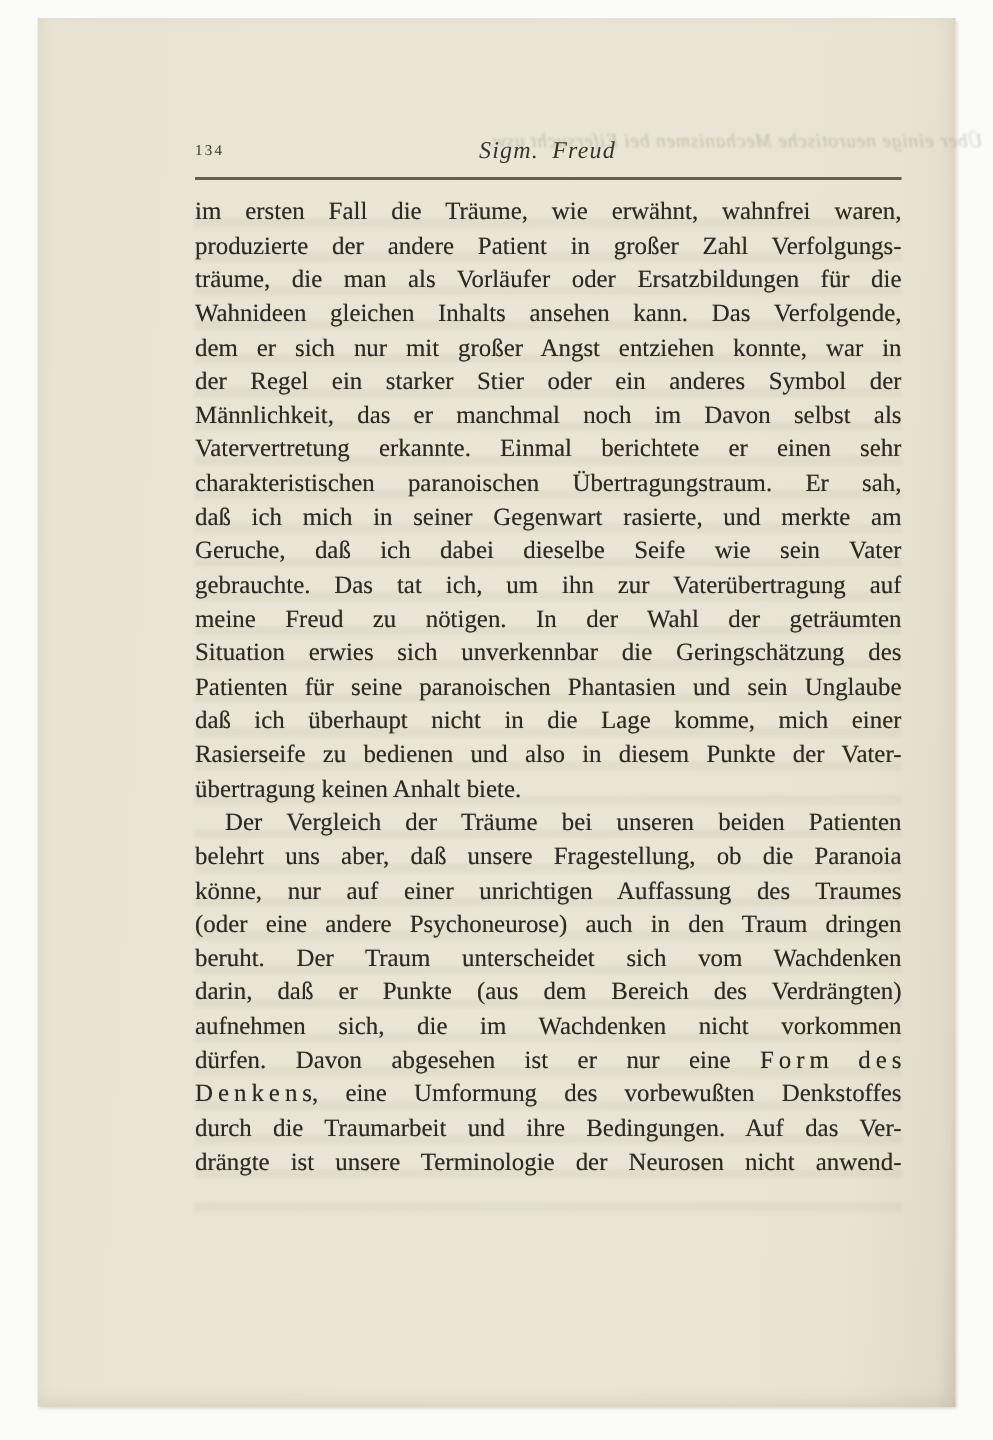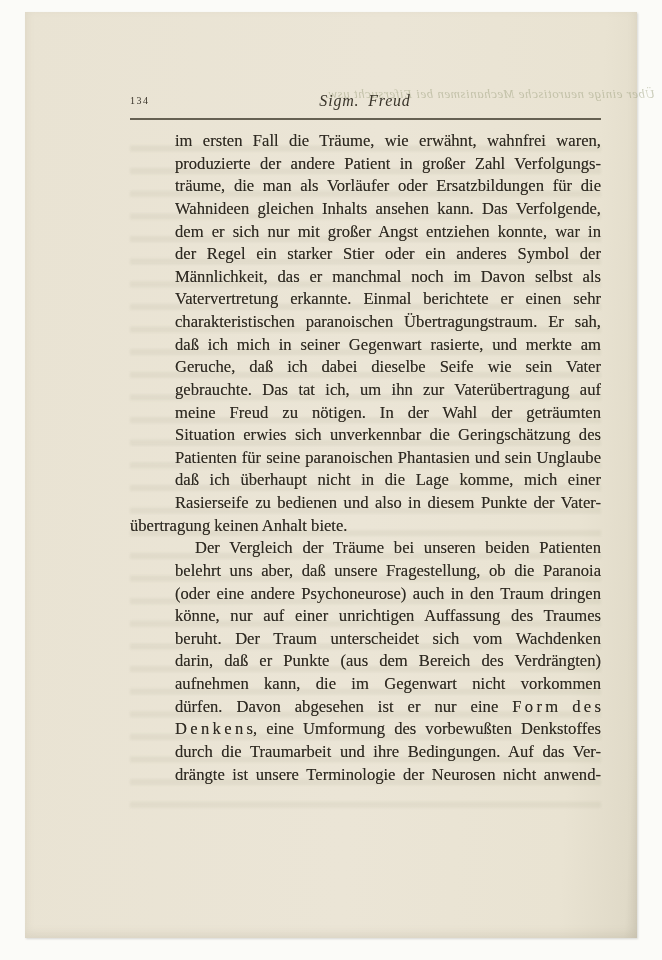--- a/index.html
+++ b/index.html
@@ -48,21 +48,21 @@
       rgba(150,152,118,0.10) 14px, rgba(150,152,118,0.10) 19px,
       transparent 20px, transparent 22.63px);
     filter:blur(1.2px);
     pointer-events:none;
   }
   .line {
     height:22.63px; line-height:22.63px;
     white-space:normal; overflow:hidden;
     text-align:justify;
   }
-  .line.just { text-align-last:justify;margin-left:45px; }
+  .line.just { text-align-last:justify; }
   .line.indent { padding-left:20px; }
 </style>
 </head>
 <body>
 
 <div class="canvas">
   <div class="page">
 
     <div class="ghost-header">Über einige neurotische Mechanismen bei Eifersucht usw.</div>
 
@@ -92,25 +92,25 @@
           <div class="line just">meine Freud zu nötigen. In der Wahl der geträumten</div>
           <div class="line just">Situation erwies sich unverkennbar die Geringschätzung des</div>
           <div class="line just">Patienten für seine paranoischen Phantasien und sein Unglaube</div>
           <div class="line just">daß ich überhaupt nicht in die Lage komme, mich einer</div>
           <div class="line just">Rasierseife zu bedienen und also in diesem Punkte der Vater-</div>
           <div class="line">übertragung keinen Anhalt biete.</div>
         </div>
         <div class="paragraph">
           <div class="line just indent">Der Vergleich der Träume bei unseren beiden Patienten</div>
           <div class="line just">belehrt uns aber, daß unsere Fragestellung, ob die Paranoia</div>
+          <div class="line just">könne, nur auf einer unrichtigen Auffassung des Traumes</div>
           <div class="line just">(oder eine andere Psychoneurose) auch in den Traum dringen</div>
-          <div class="line just">könne, nur auf einer unrichtigen Auffassung des Traumes</div>
           <div class="line just">beruht. Der Traum unterscheidet sich vom Wachdenken</div>
           <div class="line just">darin, daß er Punkte (aus dem Bereich des Verdrängten)</div>
-          <div class="line just">aufnehmen kann, die im Gegenwart nicht vorkommen</div>
+          <div class="line just">aufnehmen sich, die im Wachdenken nicht vorkommen</div>
           <div class="line just">dürfen. Davon abgesehen ist er nur eine F o r m d e s</div>
           <div class="line just">D e n k e n s, eine Umformung des vorbewußten Denkstoffes</div>
           <div class="line just">durch die Traumarbeit und ihre Bedingungen. Auf das Ver-</div>
           <div class="line just">drängte ist unsere Terminologie der Neurosen nicht anwend-</div>
         </div>
       </div>
 
   </div>
 </div>
 

